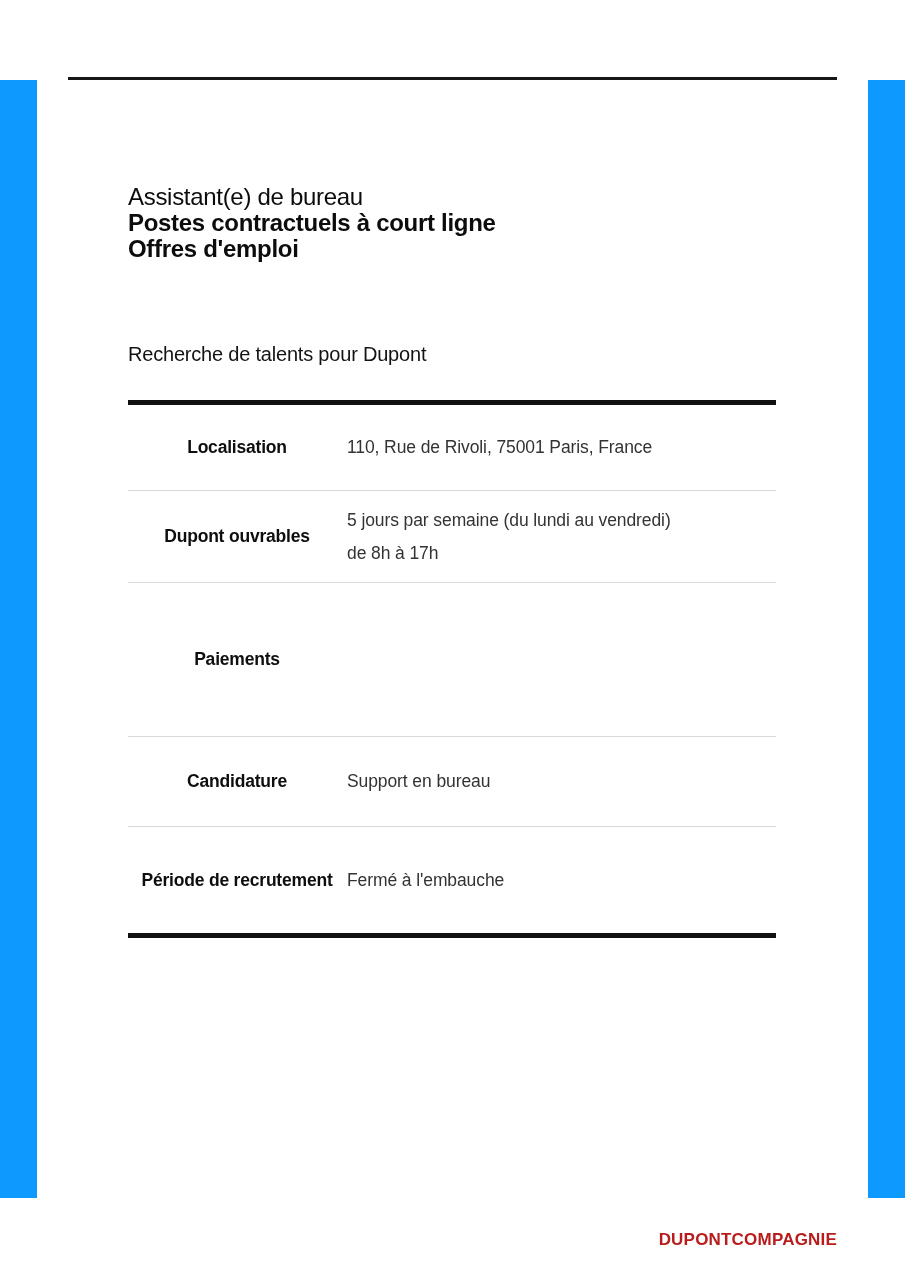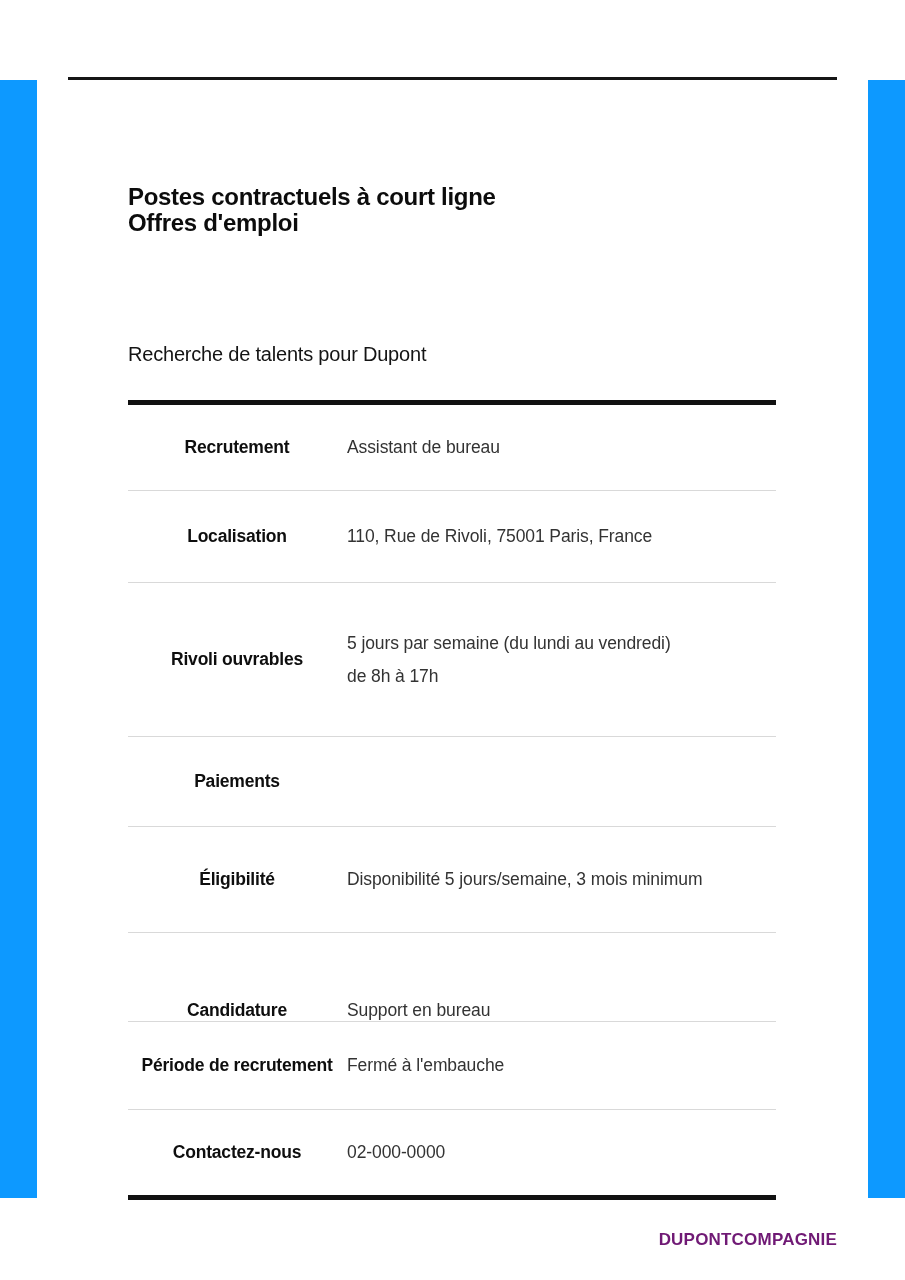--- a/index.html
+++ b/index.html
@@ -90,80 +90,69 @@
   .cell-value .vline { line-height: 22px; }
   .cell-value .vline + .vline { margin-top: 11px; }
 
   .footer-brand {
     position: absolute;
     top: 1230px;
     right: 68px;
     font-size: 17px;
     font-weight: 700;
     letter-spacing: 0.2px;
-    color: #701a75;
+    color: #b91c1c;
   }
 </style>
 </head>
 <body>
 
 <div class="page">
 
   <div class="top-rule"></div>
   <div class="side-bar left"></div>
   <div class="side-bar right"></div>
 
   <div class="title-block">
+    <div class="title-line-regular">Assistant(e) de bureau</div>
     <div class="title-line-bold">Postes contractuels à court ligne</div>
     <div class="title-line-bold">Offres d'emploi</div>
   </div>
 
   <div class="subtitle">Recherche de talents pour Dupont</div>
 
   <div class="info-table">
 
-    <div class="row">
-      <div class="cell-label">Recrutement</div>
-      <div class="cell-value">Assistant de bureau</div>
-    </div>
 
     <div class="row">
       <div class="cell-label">Localisation</div>
       <div class="cell-value">110, Rue de Rivoli, 75001 Paris, France</div>
     </div>
 
     <div class="row">
-      <div class="cell-label">Rivoli ouvrables</div>
+      <div class="cell-label">Dupont ouvrables</div>
       <div class="cell-value">
         <div class="vline">5 jours par semaine (du lundi au vendredi)</div>
         <div class="vline">de 8h à 17h</div>
       </div>
     </div>
 
     <div class="row">
       <div class="cell-label">Paiements</div>
     </div>
 
-    <div class="row">
-      <div class="cell-label">Éligibilité</div>
-      <div class="cell-value">Disponibilité 5 jours/semaine, 3 mois minimum</div>
-    </div>
 
     <div class="row">
       <div class="cell-label">Candidature</div>
       <div class="cell-value">Support en bureau</div>
     </div>
 
     <div class="row">
       <div class="cell-label">Période de recrutement</div>
       <div class="cell-value">Fermé à l'embauche</div>
     </div>
 
-    <div class="row">
-      <div class="cell-label">Contactez-nous</div>
-      <div class="cell-value">02-000-0000</div>
-    </div>
 
   </div>
 
   <div class="footer-brand">DUPONTCOMPAGNIE</div>
 
 </div>
 
 </body></html>

